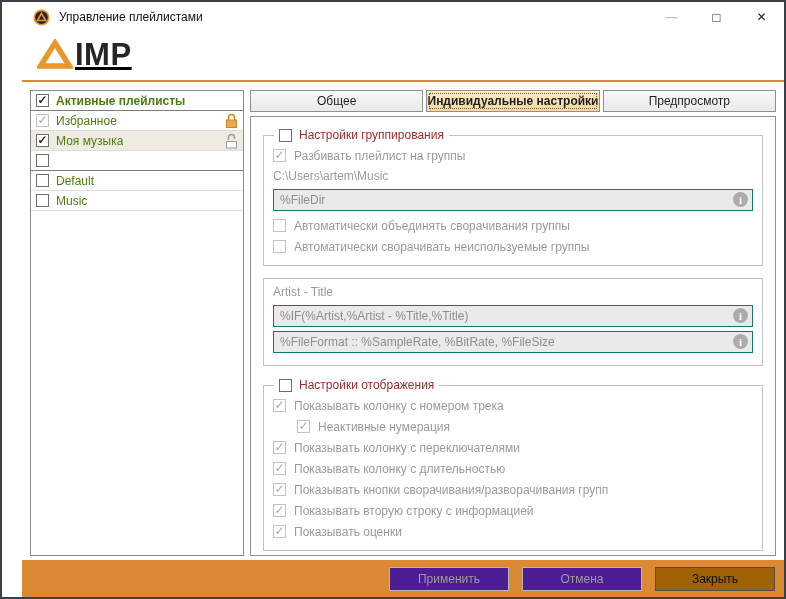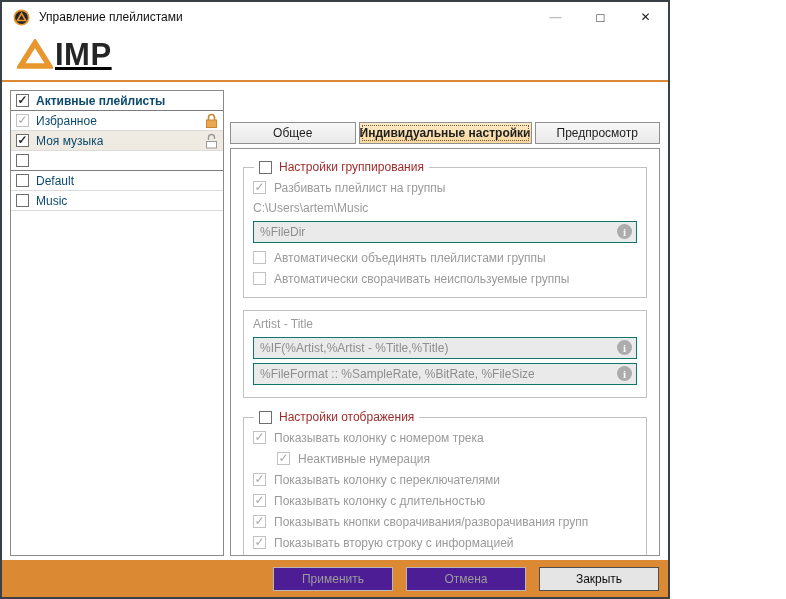--- a/index.html
+++ b/index.html
@@ -2,54 +2,54 @@
 <html style="--accent: #DB8A33; --caption: #9E2B2B; --sel-bg: #F0EBE2; --lock-orange: #E9A94D;"><head>
 <meta charset="utf-8">
 <style>
   :root{
     --accent:#DB8A33; --caption:#9E2B2B; --sel-bg:#F0EBE2;
     --tab-active-top:#FCEAC6; --tab-active-bottom:#F8D79F;
     --border-dark:#3A4047; --lock-orange:#E9A94D;
   }
   *{box-sizing:border-box; margin:0; padding:0;}
   body{margin:0; font-family:"Liberation Sans",sans-serif; background:#fff;}
-  .window{width:670px; height:599px; border:2px solid var(--border-dark);
-    display:flex; flex-direction:column; background:#fff; overflow:hidden;}
+  .window{width:786px; height:599px; border:2px solid var(--border-dark);
+    display:flex; flex-direction:column; background:#fff; overflow:hidden;padding-left:20px;}
   
   .titlebar{height:30px; display:flex; align-items:center; padding-left:11px; flex:none;}
   .app-icon{width:17px; height:17px; margin-right:9px; flex:none;}
   .title-text{font-size:12px; color:#101010; flex:1;}
   .win-controls{display:flex; align-self:stretch;}
   .win-btn{width:45px; display:flex; align-items:center; justify-content:center;
     font-size:12px; color:#1b1b1b; cursor:default;}
   .win-btn.min{color:#BDBDBD; font-weight:bold;}
   .win-btn.max{font-size:13px;}
   
   .logo-row{height:48px; display:flex; align-items:center; padding-left:15px; flex:none;text-decoration:underline;}
   .logo-tri{margin-right:2px;}
   .logo-text{font-size:31px; font-weight:bold; color:#252525; letter-spacing:0.5px; margin-top:-3px;}
   .orange-sep{height:2px; background:var(--accent); flex:none;}
   
   .content{flex:1; display:flex; gap:6px; padding:8px 8px 4px 8px; min-height:0;}
   .sidebar{width:214px; border:1px solid #8A8A8A; background:#fff; flex:none;
     display:flex; flex-direction:column;}
   .side-row{height:20px; flex:none; display:flex; align-items:center; gap:7px;
-    padding:0 5px; font-size:12px; color:#0c4a6e; border-bottom:1px solid #DCDCDC; cursor:default;}
+    padding:0 5px; font-size:12px; color:#4d7c0f; border-bottom:1px solid #DCDCDC; cursor:default;}
   .side-row.hdr{font-weight:bold; border-bottom-color:#7C7C7C;}
   .side-row.sel{background:var(--sel-bg);}
   .side-row .lbl{white-space:nowrap; overflow:hidden;}
   .side-row .lock{margin-left:auto; display:flex; align-items:center;}
   
   .cb{width:13px; height:13px; border:1px solid #6E6E6E; background:#fff;
     display:inline-flex; align-items:center; justify-content:center; flex:none; position:relative;}
   .cb.on::after{content:"\2713"; font-size:12px; font-weight:bold; color:#2B2B2B; line-height:1; margin-top:-1px;}
   .cb.dis{border-color:#C2C2C2;}
   .cb.dis.on::after{color:#A9A9A9; font-weight:normal;}
   
-  .main{flex:1; display:flex; flex-direction:column; min-width:0;margin-top:32px;}
+  .main{flex:1; display:flex; flex-direction:column; min-width:0;}
   .tabs{display:flex; gap:3px; height:22px; flex:none;}
   .tab{flex:1; border:1px solid #8F8F8F; background:linear-gradient(#F8F8F8,#E9E9E9);
     font-size:12px; color:#1E1E1E; display:flex; align-items:center; justify-content:center;
     cursor:default; white-space:nowrap;}
   .tab.active{background:linear-gradient(var(--tab-active-top),var(--tab-active-bottom));
     font-weight:bold; outline:1px dotted #6E5B39; outline-offset:-4px;}
   .panel{flex:1; border:1px solid #8F8F8F; margin-top:4px; padding:11px 12px; overflow:hidden;}
   fieldset{border:1px solid #C2C2C2; padding:3px 9px 8px 9px; margin-bottom:12px;}
   legend{display:flex; align-items:center; gap:7px; padding:0 5px; margin-left:1px; font-size:12px;justify-content:space-between;}
   .gtitle{color:var(--caption);}
@@ -61,21 +61,21 @@
     position:relative; white-space:nowrap;}
   .info{position:absolute; right:4px; top:2px; width:15px; height:15px; border-radius:50%;
     background:#ACACAC; color:#FCFCFC; font-size:11px; font-weight:bold;
     font-family:"Liberation Serif",serif; display:flex; align-items:center; justify-content:center;}
   
   .footer{height:37px; background:var(--accent); flex:none; display:flex; align-items:center;
     justify-content:flex-end; gap:13px; padding-right:9px;}
   .btn{width:120px; height:24px; font-size:12px; display:flex; align-items:center;
     justify-content:center; cursor:default;}
   .btn.disabled{background:#4c1d95; border:1px solid #B7B7B7; color:#9B9B9B;}
-  .btn.primary{background:#e5e5e5; border:1px solid #4E4E4E; color:#0E0E0E;}
+  .btn.primary{background:#a16207; border:1px solid #4E4E4E; color:#0E0E0E;}
 </style>
 </head>
 <body>
 
 <div class="window">
 
   <div class="titlebar">
     <span class="app-icon">
       <svg width="17" height="17" viewBox="0 0 18 18">
         <circle cx="9" cy="9" r="7.6" fill="#26262A" stroke="#E8962E" stroke-width="1.7"></circle>
@@ -155,21 +155,21 @@
               <span class="cb on dis"></span>
               <span>Разбивать плейлист на группы</span>
             </div>
             <div class="txt-row">C:\Users\artem\Music</div>
             <div class="inp">
               <span>%FileDir</span>
               <span class="info">i</span>
             </div>
             <div class="opt-row">
               <span class="cb dis"></span>
-              <span>Автоматически объединять плейлистами группы</span>
+              <span>Автоматически объединять сворачивания группы</span>
             </div>
             <div class="opt-row">
               <span class="cb dis"></span>
               <span>Автоматически сворачивать неиспользуемые группы</span>
             </div>
           </fieldset>
           <fieldset>
             <div class="txt-row">Artist - Title</div>
             <div class="inp">
               <span>%IF(%Artist,%Artist - %Title,%Title)</span>

